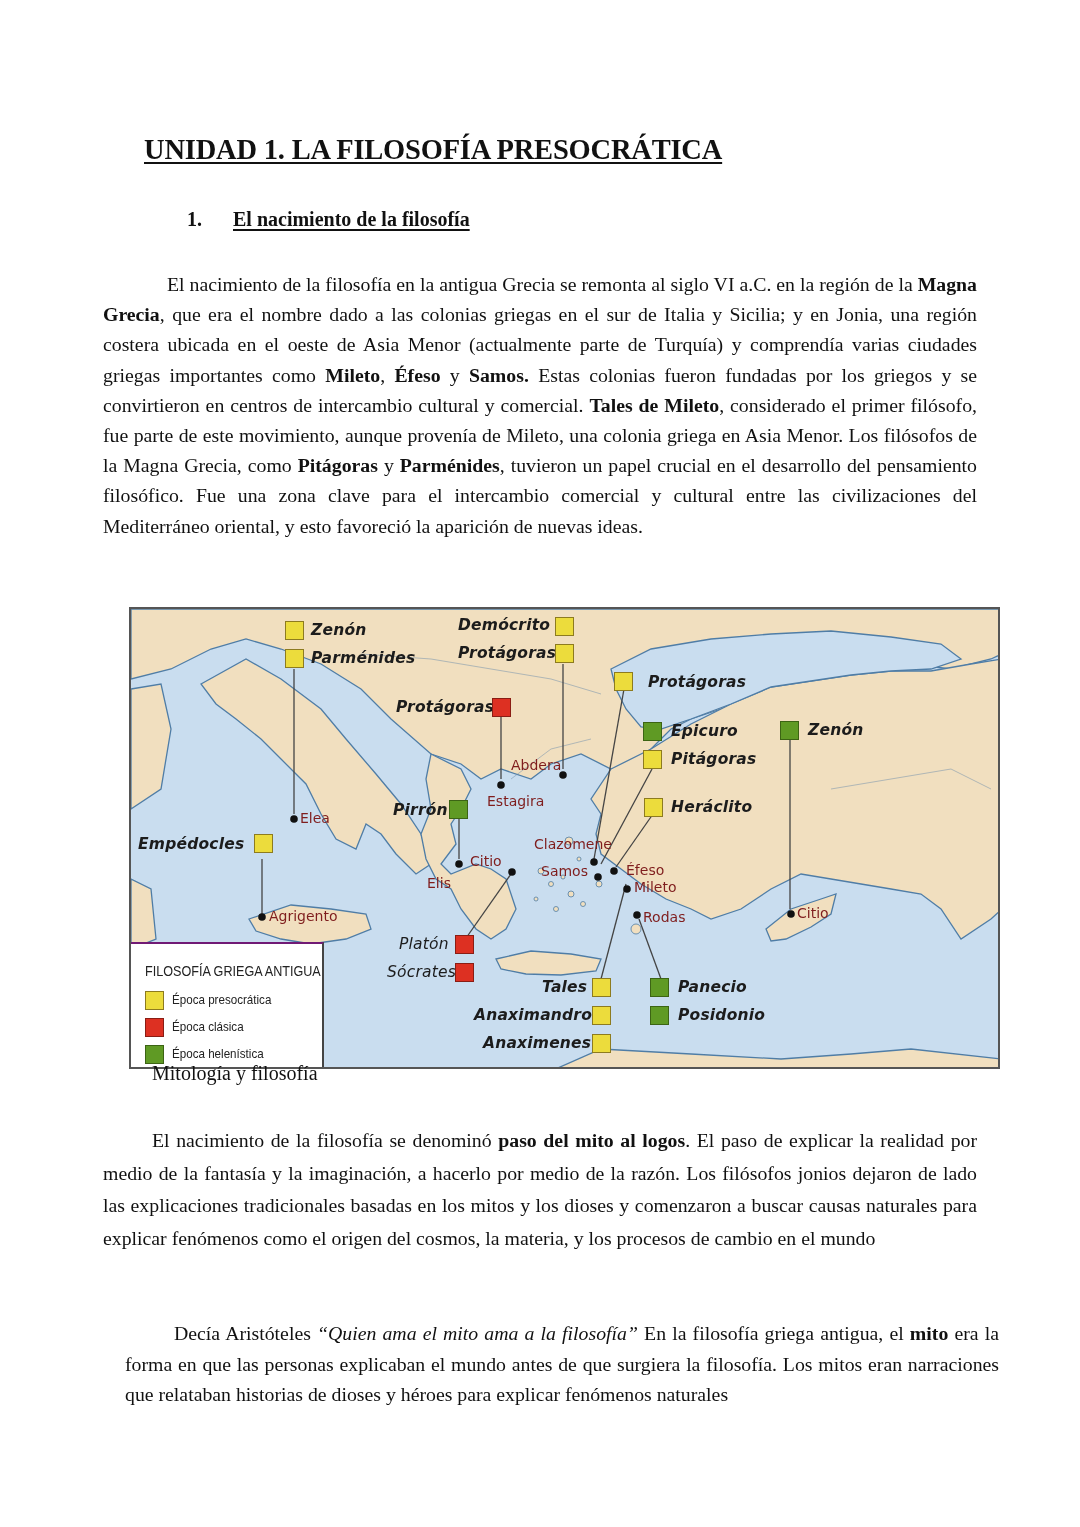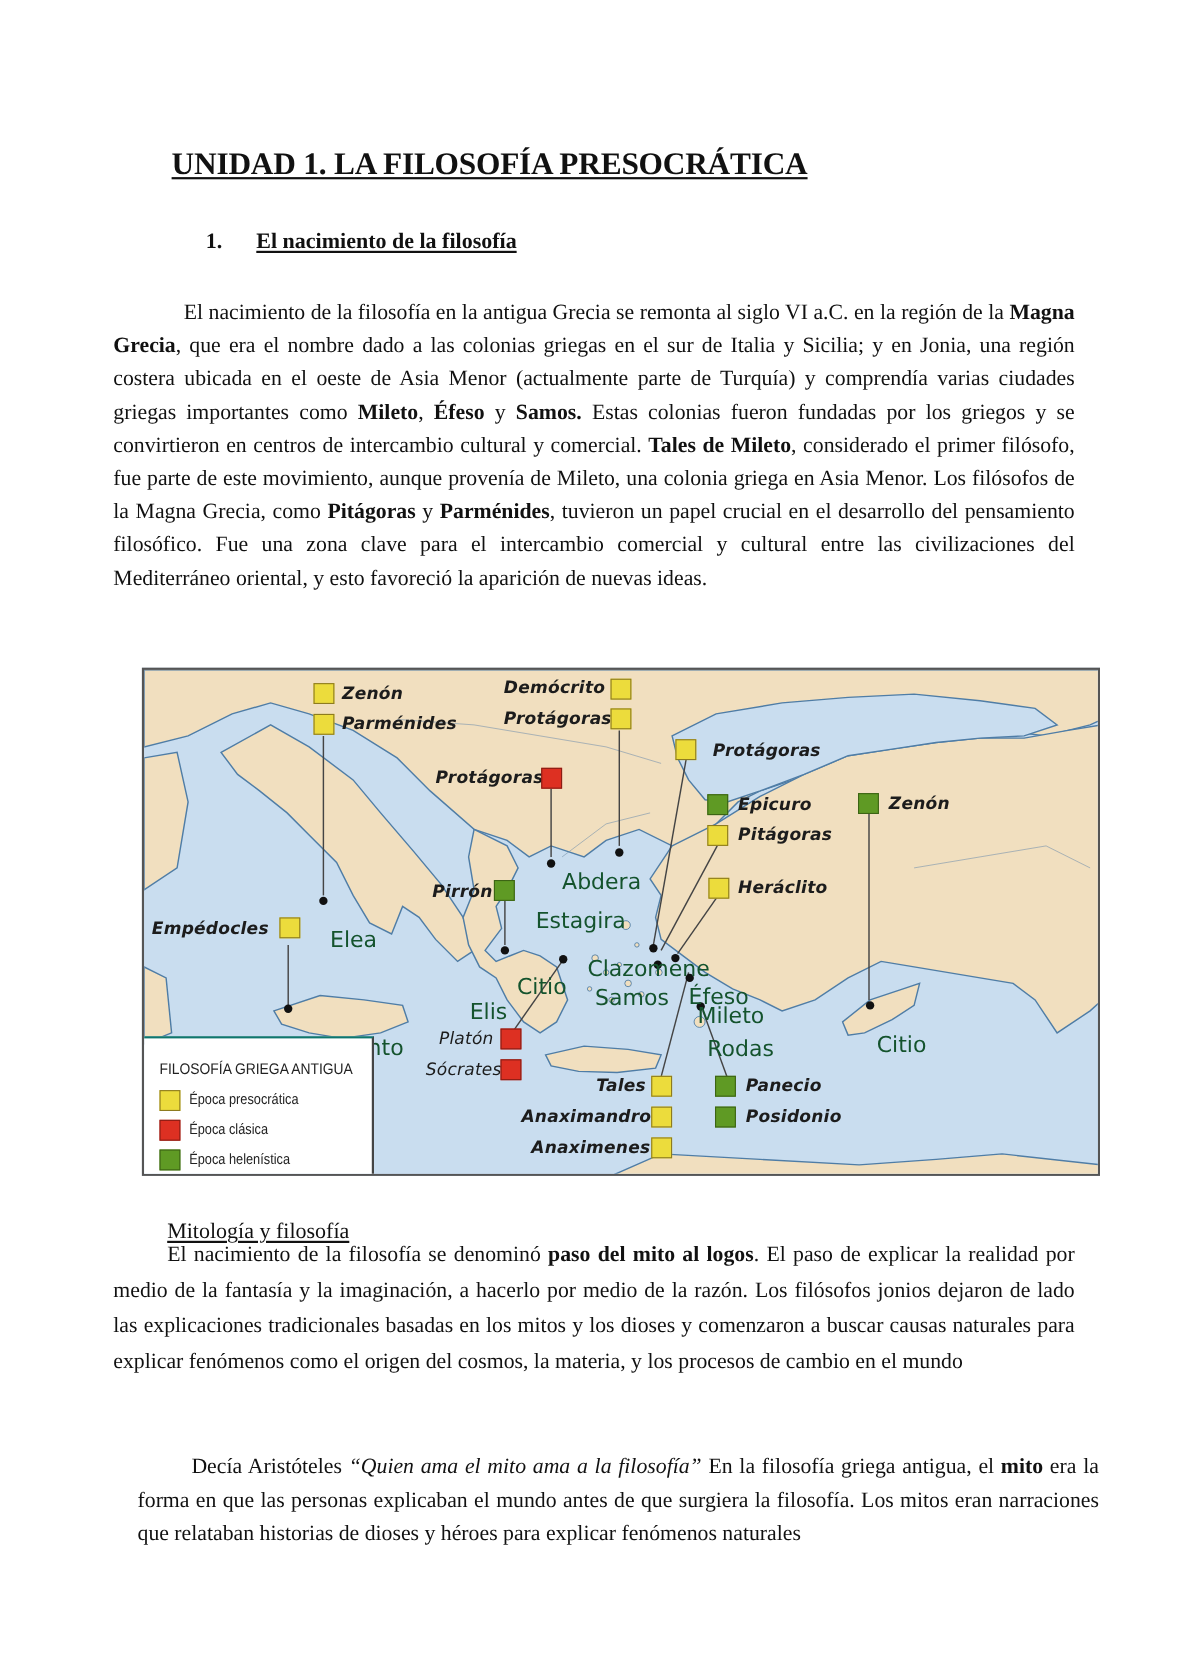--- a/index.html
+++ b/index.html
@@ -1,47 +1,47 @@
 <!DOCTYPE html>
 <html><head>
   <meta charset="utf-8">
   <style>
     html, body { margin: 0; padding: 0; background: #ffffff; }
     body { width: 1080px; height: 1527px; position: relative; overflow: hidden;
            font-family: "Liberation Serif", "DejaVu Serif", serif; color: #111; }
-    .page-title { position: absolute; left: 156px; top: 134px; margin: 0;
+    .page-title { position: absolute; left: 144px; top: 134px; margin: 0;
                   font-size: 28.5px; font-weight: bold; text-decoration: underline;
                   text-underline-offset: 3px; text-decoration-thickness: 2px; letter-spacing: -0.2px; white-space: nowrap; text-align: right; }
     .section-heading { position: absolute; left: 187px; top: 208px; margin: 0; font-size: 20px; font-weight: bold; white-space: nowrap; }
     .section-heading .num { display: inline-block; width: 46px; }
     .section-heading .txt { text-decoration: underline; text-underline-offset: 3px; text-align: center; }
     .para { position: absolute; left: 103px; width: 874px; margin: 0; font-size: 19.8px;
             line-height: 30.2px; text-align: justify; }
     .para .indent { display: inline-block; width: 64px; }
     .para-1 { top: 269px; }
-    .subheading { position: absolute; left: 152px; top: 1108px; margin: 0; font-size: 20px;
-                  text-decoration: underline; text-underline-offset: 3px; font-weight: normal; }
+    .subheading { position: absolute; left: 152px; top: 1062px; margin: 0; font-size: 20px;
+                  text-underline-offset: 3px; font-weight: normal; }
     .para-2 { top: 1124px; line-height: 32.6px; }
     .para-2 .indent { width: 49px; }
     .para-3 { top: 1318px; line-height: 30.5px; margin-left: 22px; }
     .para-3 .indent { width: 49px; }
 
     
     .map { position: absolute; left: 129px; top: 607px; width: 871px; height: 462px;
            border: 2px solid #555; box-sizing: border-box; overflow: hidden; background: #c9ddef; text-align: center; }
     .map svg.bg { position: absolute; left: 0; top: 0; }
     .lbl { position: absolute; font-family: "DejaVu Sans", sans-serif; font-weight: bold; font-style: italic;
            font-size: 15.5px; color: #1c1c1c; white-space: nowrap; letter-spacing: 0.2px; }
-    .city { position: absolute; font-family: "DejaVu Sans", sans-serif; font-size: 20px; color: #14532d; white-space: nowrap; margin-top: 32px; }
+    .city { position: absolute; font-family: "DejaVu Sans", sans-serif; font-size: 14px; color: #7f1d1d; white-space: nowrap; }
     .sq { position: absolute; width: 19px; height: 19px; box-sizing: border-box; border: 1.5px solid #6b5a1a; }
     .sq.y { background: #ecdc3c; border-color: #8d7b1f; }
     .sq.r { background: #dd3022; border-color: #8a1d14; }
     .sq.g { background: #5f9a24; border-color: #3c6414; }
-    .legend { position: absolute; left: 0; top: 333px; width: 209px; height: 129px; background: #fff;
-              border-top: 2px solid #0f766e; border-right: 2px solid #444; box-sizing: border-box; }
+    .legend { position: absolute; left: 0; top: 333px; width: 193px; height: 129px; background: #fff;
+              border-top: 2px solid #701a75; border-right: 2px solid #444; box-sizing: border-box; }
     .legend-title { position: absolute; left: 14px; top: 19px; font-family: "Liberation Sans", sans-serif;
                     font-size: 14px; color: #222; transform: scaleX(0.9); transform-origin: left; white-space: nowrap; }
     .legend-item { position: absolute; left: 14px; height: 20px; }
     .legend-item .sq { left: 0; top: 0; }
     .legend-item .lt { position: absolute; left: 27px; top: 1px; font-family: "Liberation Sans", sans-serif;
                        font-size: 13.5px; color: #222; transform: scaleX(0.86); transform-origin: left; white-space: nowrap; }
   </style>
 </head>
 <body>
 

